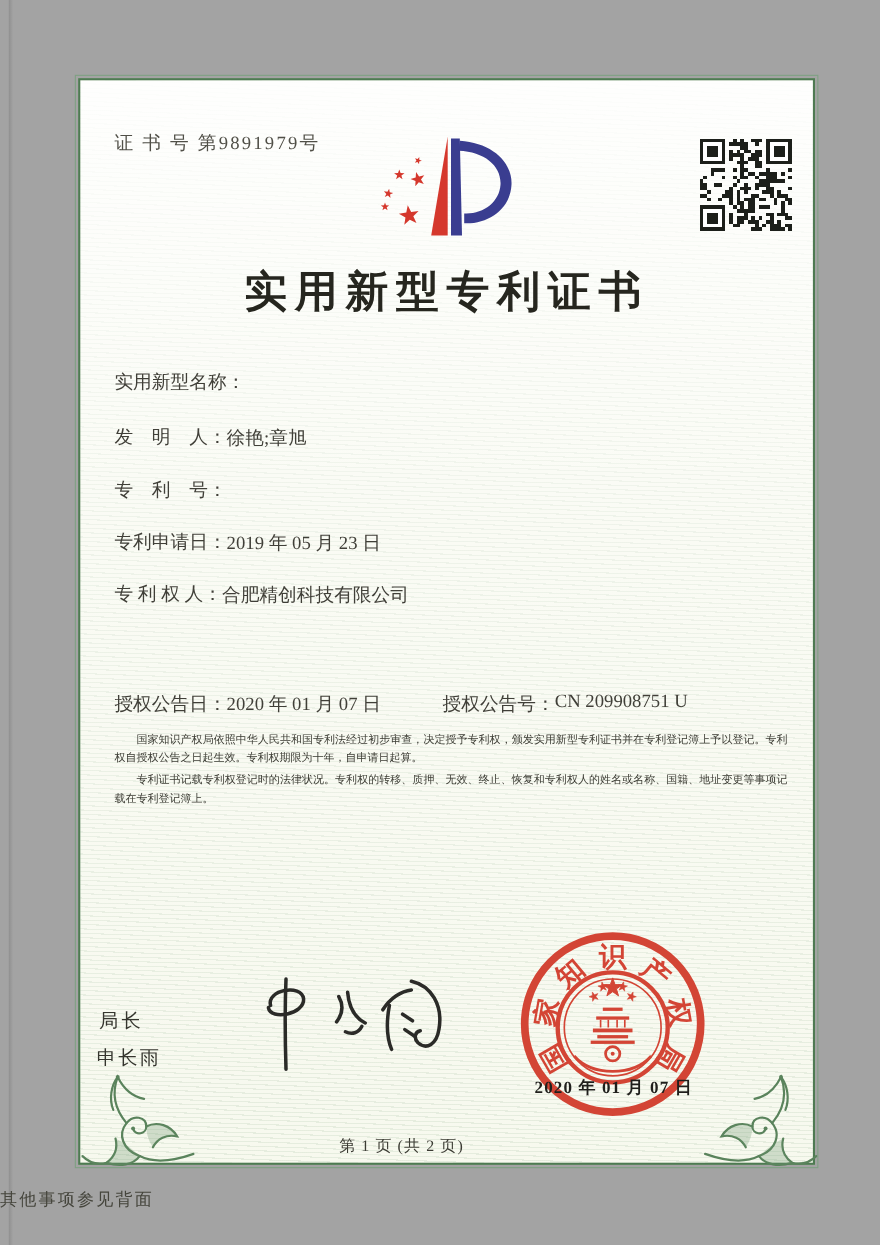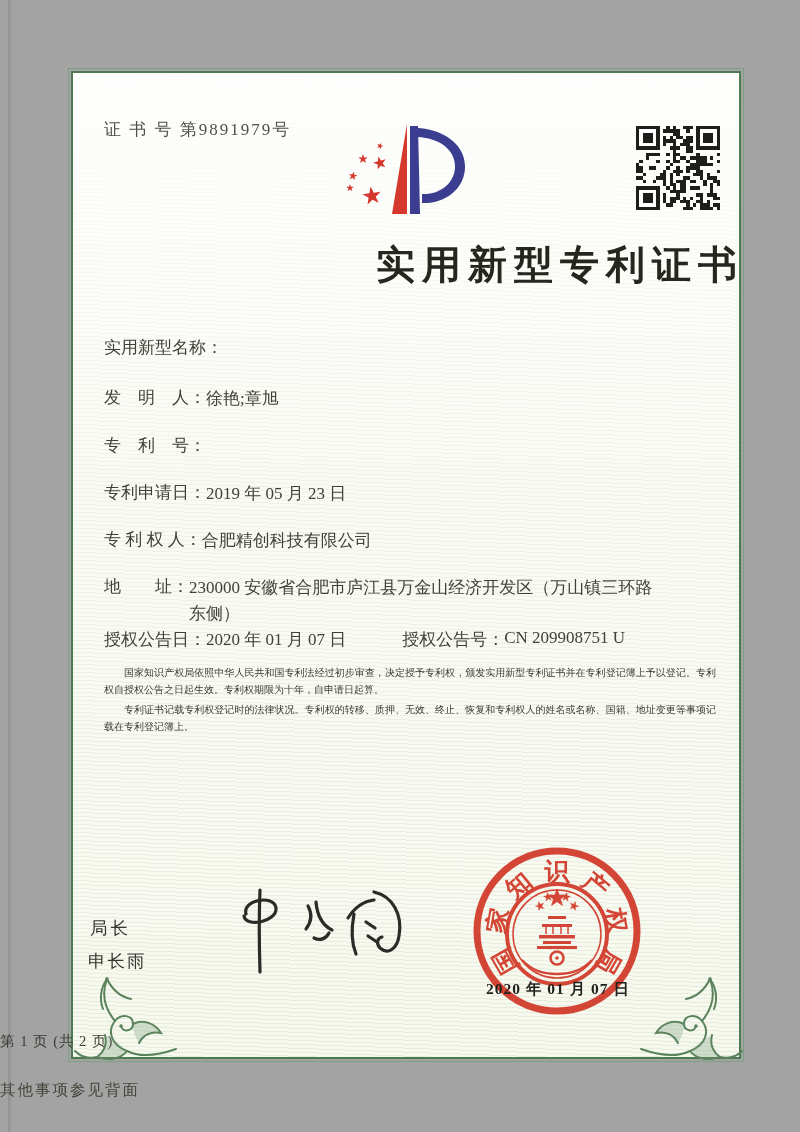--- a/index.html
+++ b/index.html
@@ -13,38 +13,38 @@
   .frame-inner{position:absolute;inset:2px;border:2px solid #4e7a52;box-sizing:border-box;
     background-color:#f6f8ec;
     background-image:
       linear-gradient(180deg,rgba(255,255,255,.92) 0%,rgba(255,255,255,.45) 40%,rgba(255,255,255,.12) 100%),
       repeating-linear-gradient(2deg,rgba(142,176,140,.20) 0 1px,transparent 1px 4px);}
   .content{position:absolute;inset:0;}
   .content > *{position:absolute;}
   .cert-number{left:104px;top:118px;font-size:17px;letter-spacing:2px;color:#504f47;}
   .logo{left:344px;top:118px;width:128px;height:104px;}
   .qr{left:636px;top:126px;width:84px;height:84px;}
-  .title{left:68px;top:238px;width:676px;text-align:right;font-size:39px;font-weight:700;
+  .title{left:68px;top:238px;width:676px;text-align:center;font-size:39px;font-weight:700;
     letter-spacing:7px;color:#26261f;}
   .field{left:104px;width:600px;font-size:17px;color:#403f38;display:flex;align-items:flex-start;}
   .field .label{white-space:pre;flex:0 0 auto;}
   .field .value{flex:0 1 auto;max-width:478px;line-height:1.55;}
   .f1{top:336px}.f2{top:386px}.f3{top:434px}.f4{top:481px}.f5{top:528px}.f6{top:575px}
   .grant-row{left:104px;top:628px;width:620px;font-size:17px;color:#403f38;display:flex;}
   .grant-row .pair2{margin-left:56px;}
   .paragraphs{left:104px;top:664px;width:612px;font-size:10px;line-height:1.74;
     color:#3b3b33;text-align:justify;}
   .paragraphs p{margin:0 0 2px 0;text-indent:2em;}
   .signer-title{left:90px;top:916px;font-size:17.5px;letter-spacing:3px;color:#35352e;}
   .signer-name{left:88px;top:949px;font-size:17.5px;letter-spacing:2px;color:#35352e;}
   .signature{left:222px;top:880px;width:195px;height:100px;}
   .seal{left:468px;top:842px;width:178px;height:178px;opacity:.95;}
   .seal-date{left:486px;top:979px;width:180px;font-size:15.5px;font-weight:600;
     color:#1f1f1c;letter-spacing:1px;z-index:5;}
-  .footer-page{left:0;top:1032px;width:730px;text-align:left;font-size:14.5px;
+  .footer-page{left:0;top:1032px;width:730px;text-align:center;font-size:14.5px;
     letter-spacing:1px;color:#3c3c34;}
   .back-note{left:0;top:1080px;width:740px;text-align:left;font-size:15.5px;
     letter-spacing:2px;color:#45453c;}
   .flourish{width:106px;height:92px;}
   .flourish-left{left:71px;top:971px;}
   .flourish-right{left:640px;top:971px;transform:scaleX(-1);}
 </style>
 </head>
 <body>
 
@@ -295,24 +295,20 @@
       <span class="label">专　利　号：</span>
     </div>
     <div class="field f4">
       <span class="label">专利申请日：</span>
       <span class="value">2019 年 05 月 23 日</span>
     </div>
     <div class="field f5">
       <span class="label">专 利 权 人：</span>
       <span class="value">合肥精创科技有限公司</span>
     </div>
-    <div class="field f6">
-      <span class="label">地　　址：</span>
-      <span class="value">230000 安徽省合肥市庐江县万金山经济开发区（万山镇三环路东侧）</span>
-    </div>
 
     <div class="grant-row">
       <span>授权公告日：</span>
       <span>2020 年 01 月 07 日</span>
       <span class="pair2">授权公告号：</span>
       <span>CN 209908751 U</span>
     </div>
 
     <div class="paragraphs">
       <p>国家知识产权局依照中华人民共和国专利法经过初步审查，决定授予专利权，颁发实用新型专利证书并在专利登记簿上予以登记。专利权自授权公告之日起生效。专利权期限为十年，自申请日起算。</p>

